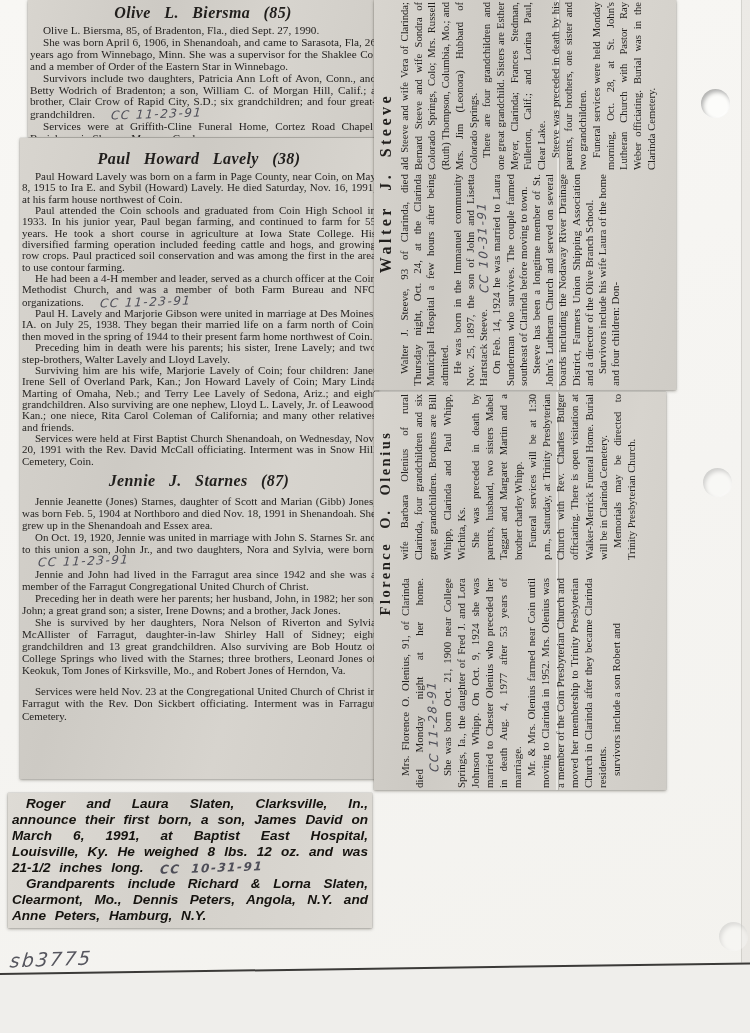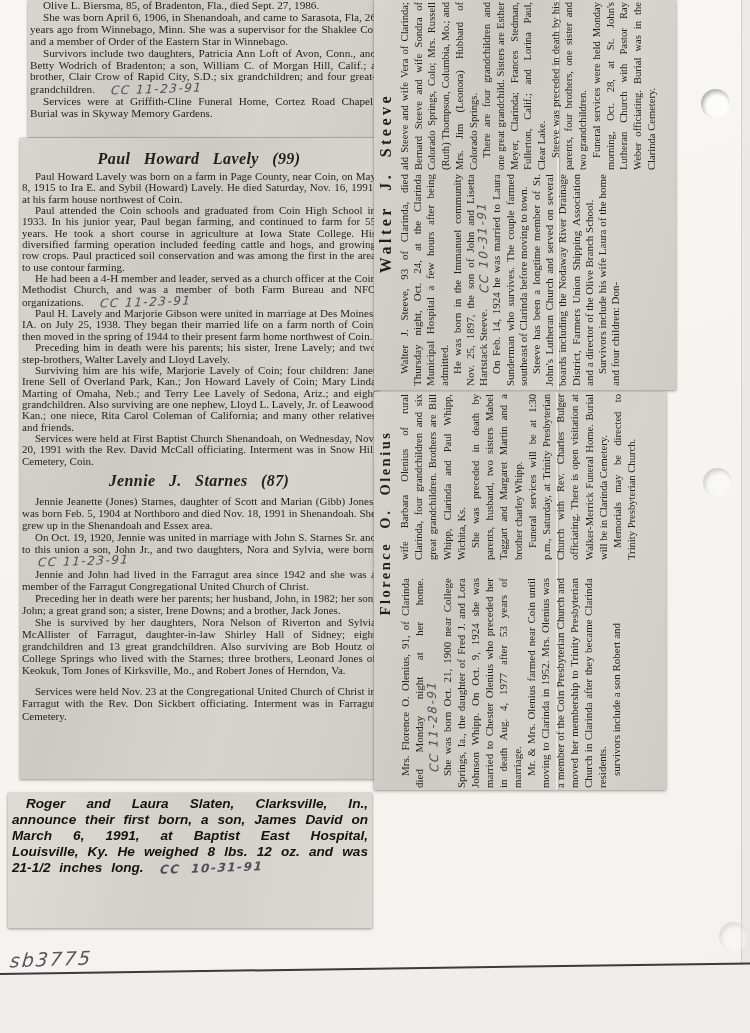--- a/index.html
+++ b/index.html
@@ -72,28 +72,29 @@
 </style>
 </head>
 <body>
 
 <div class="page">
 
   <div class="right-margin"></div>
   <div class="right-edge"></div>
 
   <div class="clip" style="left:28px;top:0;width:346px;height:137px;padding:0 2px;">
-    <p>Olive L. Biersma, 85, of Bradenton, Fla., died Sept. 27, 1986.</p>
+    <div class="clip-title">Olive L. Biersma (85)</div>
+    <p>Olive L. Biersma, 85, of Bradenton, Fla., died Sept. 27, 1990.</p>
     <p>She was born April 6, 1906, in Shenandoah, and came to Sarasota, Fla, 26 years ago from Winnebago, Minn. She was a supervisor for the Shaklee Co. and a member of Order of the Eastern Star in Winnebago.</p>
     <p><span>Survivors include two daughters, Patricia Ann Loft of Avon, Conn., and Betty Wodrich of Bradenton; a son, William C. of Morgan Hill, Calif.; a brother, Clair Crow of Rapid City, S.D.; six grandchildren; and four great-grandchildren.</span><span class="hw">CC 11-23-91</span></p>
     <p>Services were at Griffith-Cline Funeral Home, Cortez Road Chapel. Burial was in Skyway Memory Gardens.</p>
   </div>
 
   <div class="clip lavstar" style="left:20px;top:138px;width:354px;height:641px;padding:0 2px;">
-    <div class="clip-title" style="margin-top:12px;">Paul Howard Lavely (99)</div>
+    <div class="clip-title" style="margin-top:12px;">Paul Howard Lavely (38)</div>
     <p>Paul Howard Lavely was born on a farm in Page County, near Coin, on May 8, 1915 to Ira E. and Sybil (Howard) Lavely. He died Saturday, Nov. 16, 1991, at his farm house northwest of Coin.</p>
     <p>Paul attended the Coin schools and graduated from Coin High School in 1933. In his junior year, Paul began farming, and continued to farm for 55 years. He took a short course in agriculture at Iowa State College. His diversified farming operation included feeding cattle and hogs, and growing row crops. Paul practiced soil conservation and was among the first in the area to use contour farming.</p>
     <p><span>He had been a 4-H member and leader, served as a church officer at the Coin Methodist Church, and was a member of both Farm Bureau and NFO organizations.</span><span class="hw">CC 11-23-91</span></p>
     <p>Paul H. Lavely and Marjorie Gibson were united in marriage at Des Moines, IA. on July 25, 1938. They began their married life on a farm north of Coin, then moved in the spring of 1944 to their present farm home northwest of Coin.</p>
     <p>Preceding him in death were his parents; his sister, Irene Lavely; and two step-brothers, Walter Lavely and Lloyd Lavely.</p>
     <p>Surviving him are his wife, Marjorie Lavely of Coin; four children: Janet Irene Sell of Overland Park, Kan.; Jon Howard Lavely of Coin; Mary Linda Marting of Omaha, Neb.; and Terry Lee Lavely of Sedona, Ariz.; and eight grandchildren. Also surviving are one nephew, Lloyd L. Lavely, Jr. of Leawood, Kan.; one niece, Rita Carol Coleman of California; and many other relatives and friends.</p>
     <p>Services were held at First Baptist Church Shenandoah, on Wednesday, Nov. 20, 1991 with the Rev. David McCall officiating. Interment was in Snow Hill Cemetery, Coin.</p>
 
     <div class="starnes-body">
       <div class="clip-title" style="margin-top:5px;margin-bottom:5px;">Jennie J. Starnes (87)</div>
@@ -101,20 +102,21 @@
       <p><span>On Oct. 19, 1920, Jennie was united in marriage with John S. Starnes Sr. and to this union a son, John Jr., and two daughters, Nora and Sylvia, were born.</span><span class="hw">CC 11-23-91</span></p>
       <p>Jennie and John had lived in the Farragut area since 1942 and she was a member of the Farragut Congregational United Church of Christ.</p>
       <p>Preceding her in death were her parents; her husband, John, in 1982; her son, John; a great grand son; a sister, Irene Downs; and a brother, Jack Jones.</p>
       <p>She is survived by her daughters, Nora Nelson of Riverton and Sylvia McAllister of Farragut, daughter-in-law Shirley Hall of Sidney; eight grandchildren and 13 great grandchildren. Also surviving are Bob Houtz of College Springs who lived with the Starnes; three brothers, Leonard Jones of Keokuk, Tom Jones of Kirksville, Mo., and Robert Jones of Herndon, Va.</p>
       <p style="margin-top:9px;">Services were held Nov. 23 at the Congregational United Church of Christ in Farragut with the Rev. Don Sickbert officiating. Interment was in Farragut Cemetery.</p>
     </div>
   </div>
 
   <div class="clip slaten" style="left:8px;top:793px;width:356px;height:129px;padding:3px 4px;">
     <p><span>Roger and Laura Slaten, Clarksville, In., announce their first born, a son, James David on March 6, 1991, at Baptist East Hospital, Louisville, Ky. He weighed 8 lbs. 12 oz. and was 21-1/2 inches long.</span><span class="hw">CC 10-31-91</span></p>
+    <p>Grandparents include Richard &amp; Lorna Slaten, Clearmont, Mo., Dennis Peters, Angola, N.Y. and Anne Peters, Hamburg, N.Y.</p>
   </div>
 
   <div class="clip" style="left:374px;top:0;width:302px;height:390px;"></div>
   <div class="seam" style="left:557px;top:0;width:2px;height:390px;"></div>
 
   <div class="rot vhead" style="left:377px;top:338px;width:310px;height:22px;">Walter J. Steeve</div>
 
   <div class="rot steeve-top" style="left:398px;top:170px;width:168px;height:276px;">
     <p class="noindent">ald Steeve and wife Vera of Clarinda; Bernard Steeve and wife Sondra of Colorado Springs, Colo; Mrs. Russell (Ruth) Thompson, Columbia, Mo.; and Mrs. Jim (Leonora) Hubbard of Colorado Springs.</p>
     <p>There are four grandchildren and one great grandchild. Sisters are Esther Meyer, Clarinda; Frances Stedman, Fullerton, Calif.; and Lorina Paul, Clear Lake.</p>

